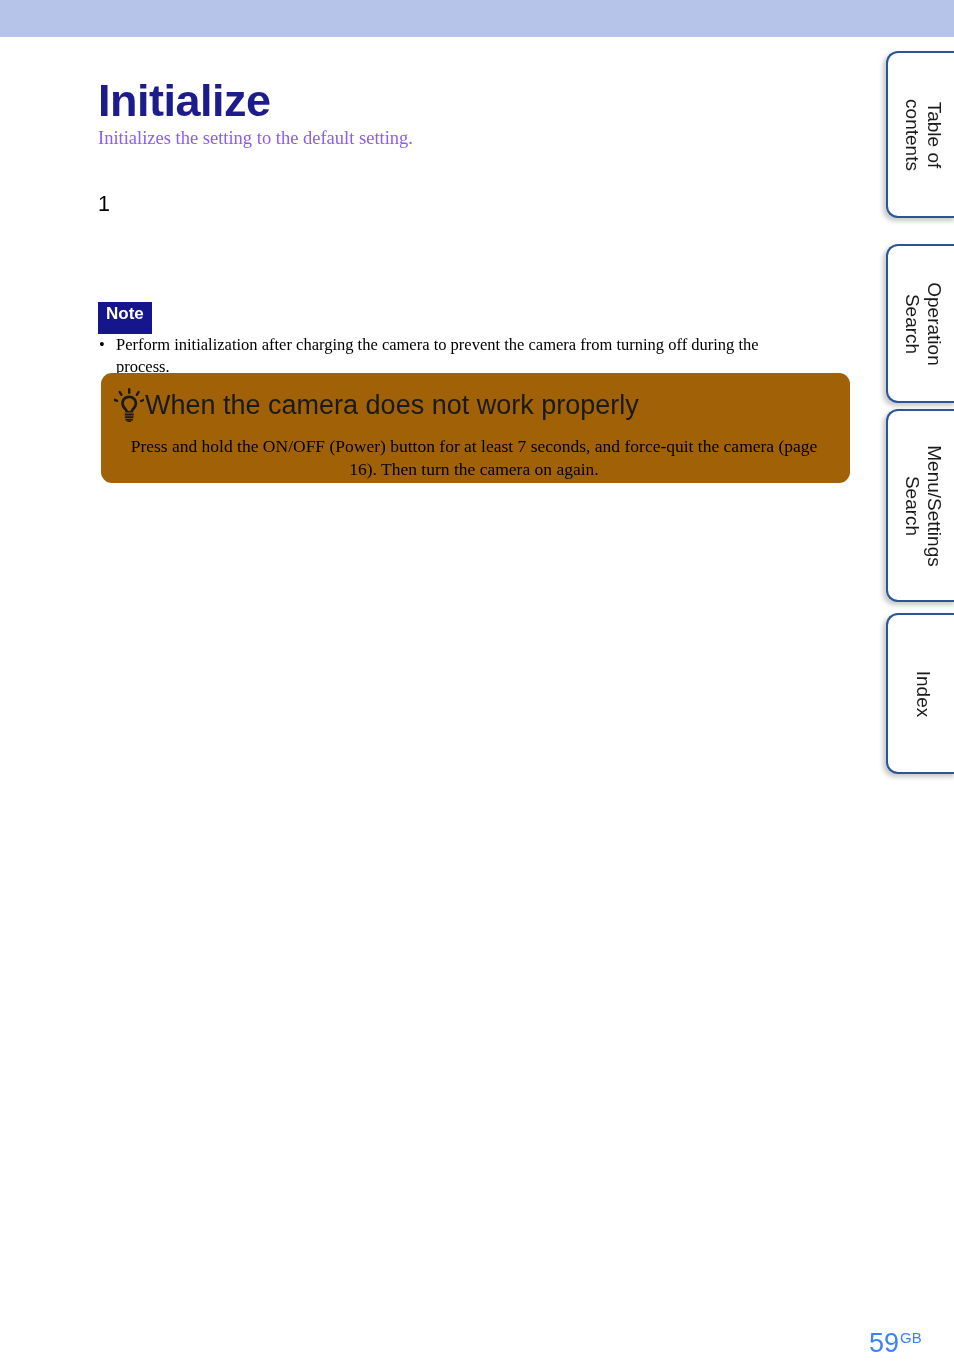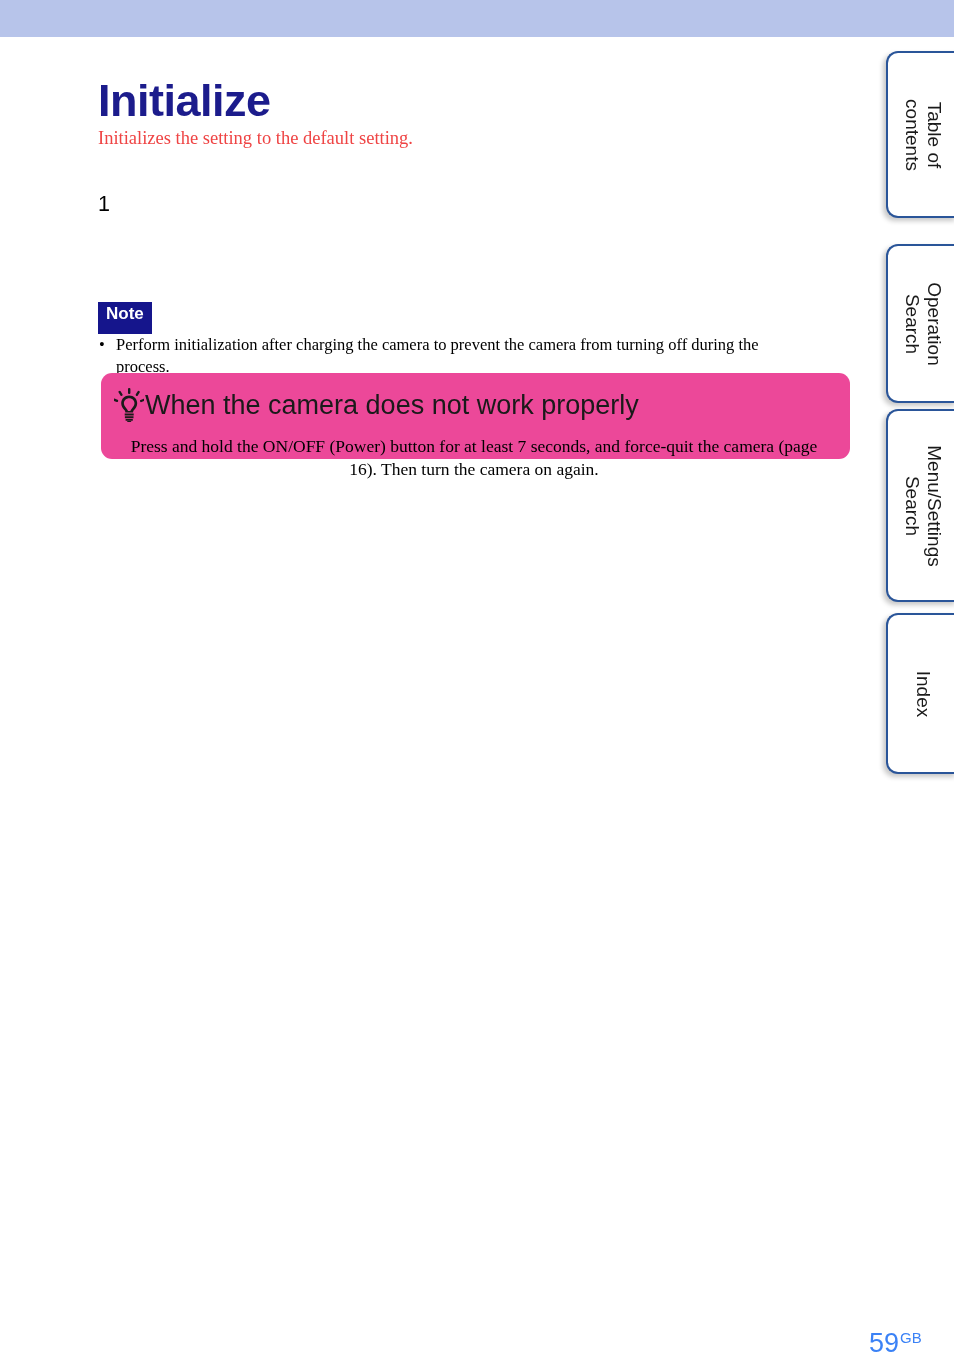--- a/index.html
+++ b/index.html
@@ -49,21 +49,21 @@
   }
 
   .intro {
     position: absolute;
     left: 98px;
     top: 89px;
     width: 740px;
     font-family: "Liberation Serif", serif;
     font-size: 18.5px;
     line-height: 25px;
-    color: #ef4444;
+    color: #8b5cf6;
   }
   .intro div { white-space: nowrap; }
 
   
   .step {
     position: absolute;
     left: 98px;
     top: 152px;
     width: 760px;
     font-family: "Liberation Sans", sans-serif;
@@ -127,22 +127,22 @@
     left: 1px;
     top: 0;
   }
 
   
   .tip-box {
     position: absolute;
     left: 101px;
     top: 336px;
     width: 749px;
-    height: 86px;
-    background: #ec4899;
+    height: 110px;
+    background: #a16207;
     border-radius: 11px;
     box-sizing: border-box;
     padding-left: 12px;
   }
   .tip-heading {
     position: absolute;
     left: 13px;
     top: 12px;
     height: 40px;
     display: flex;

